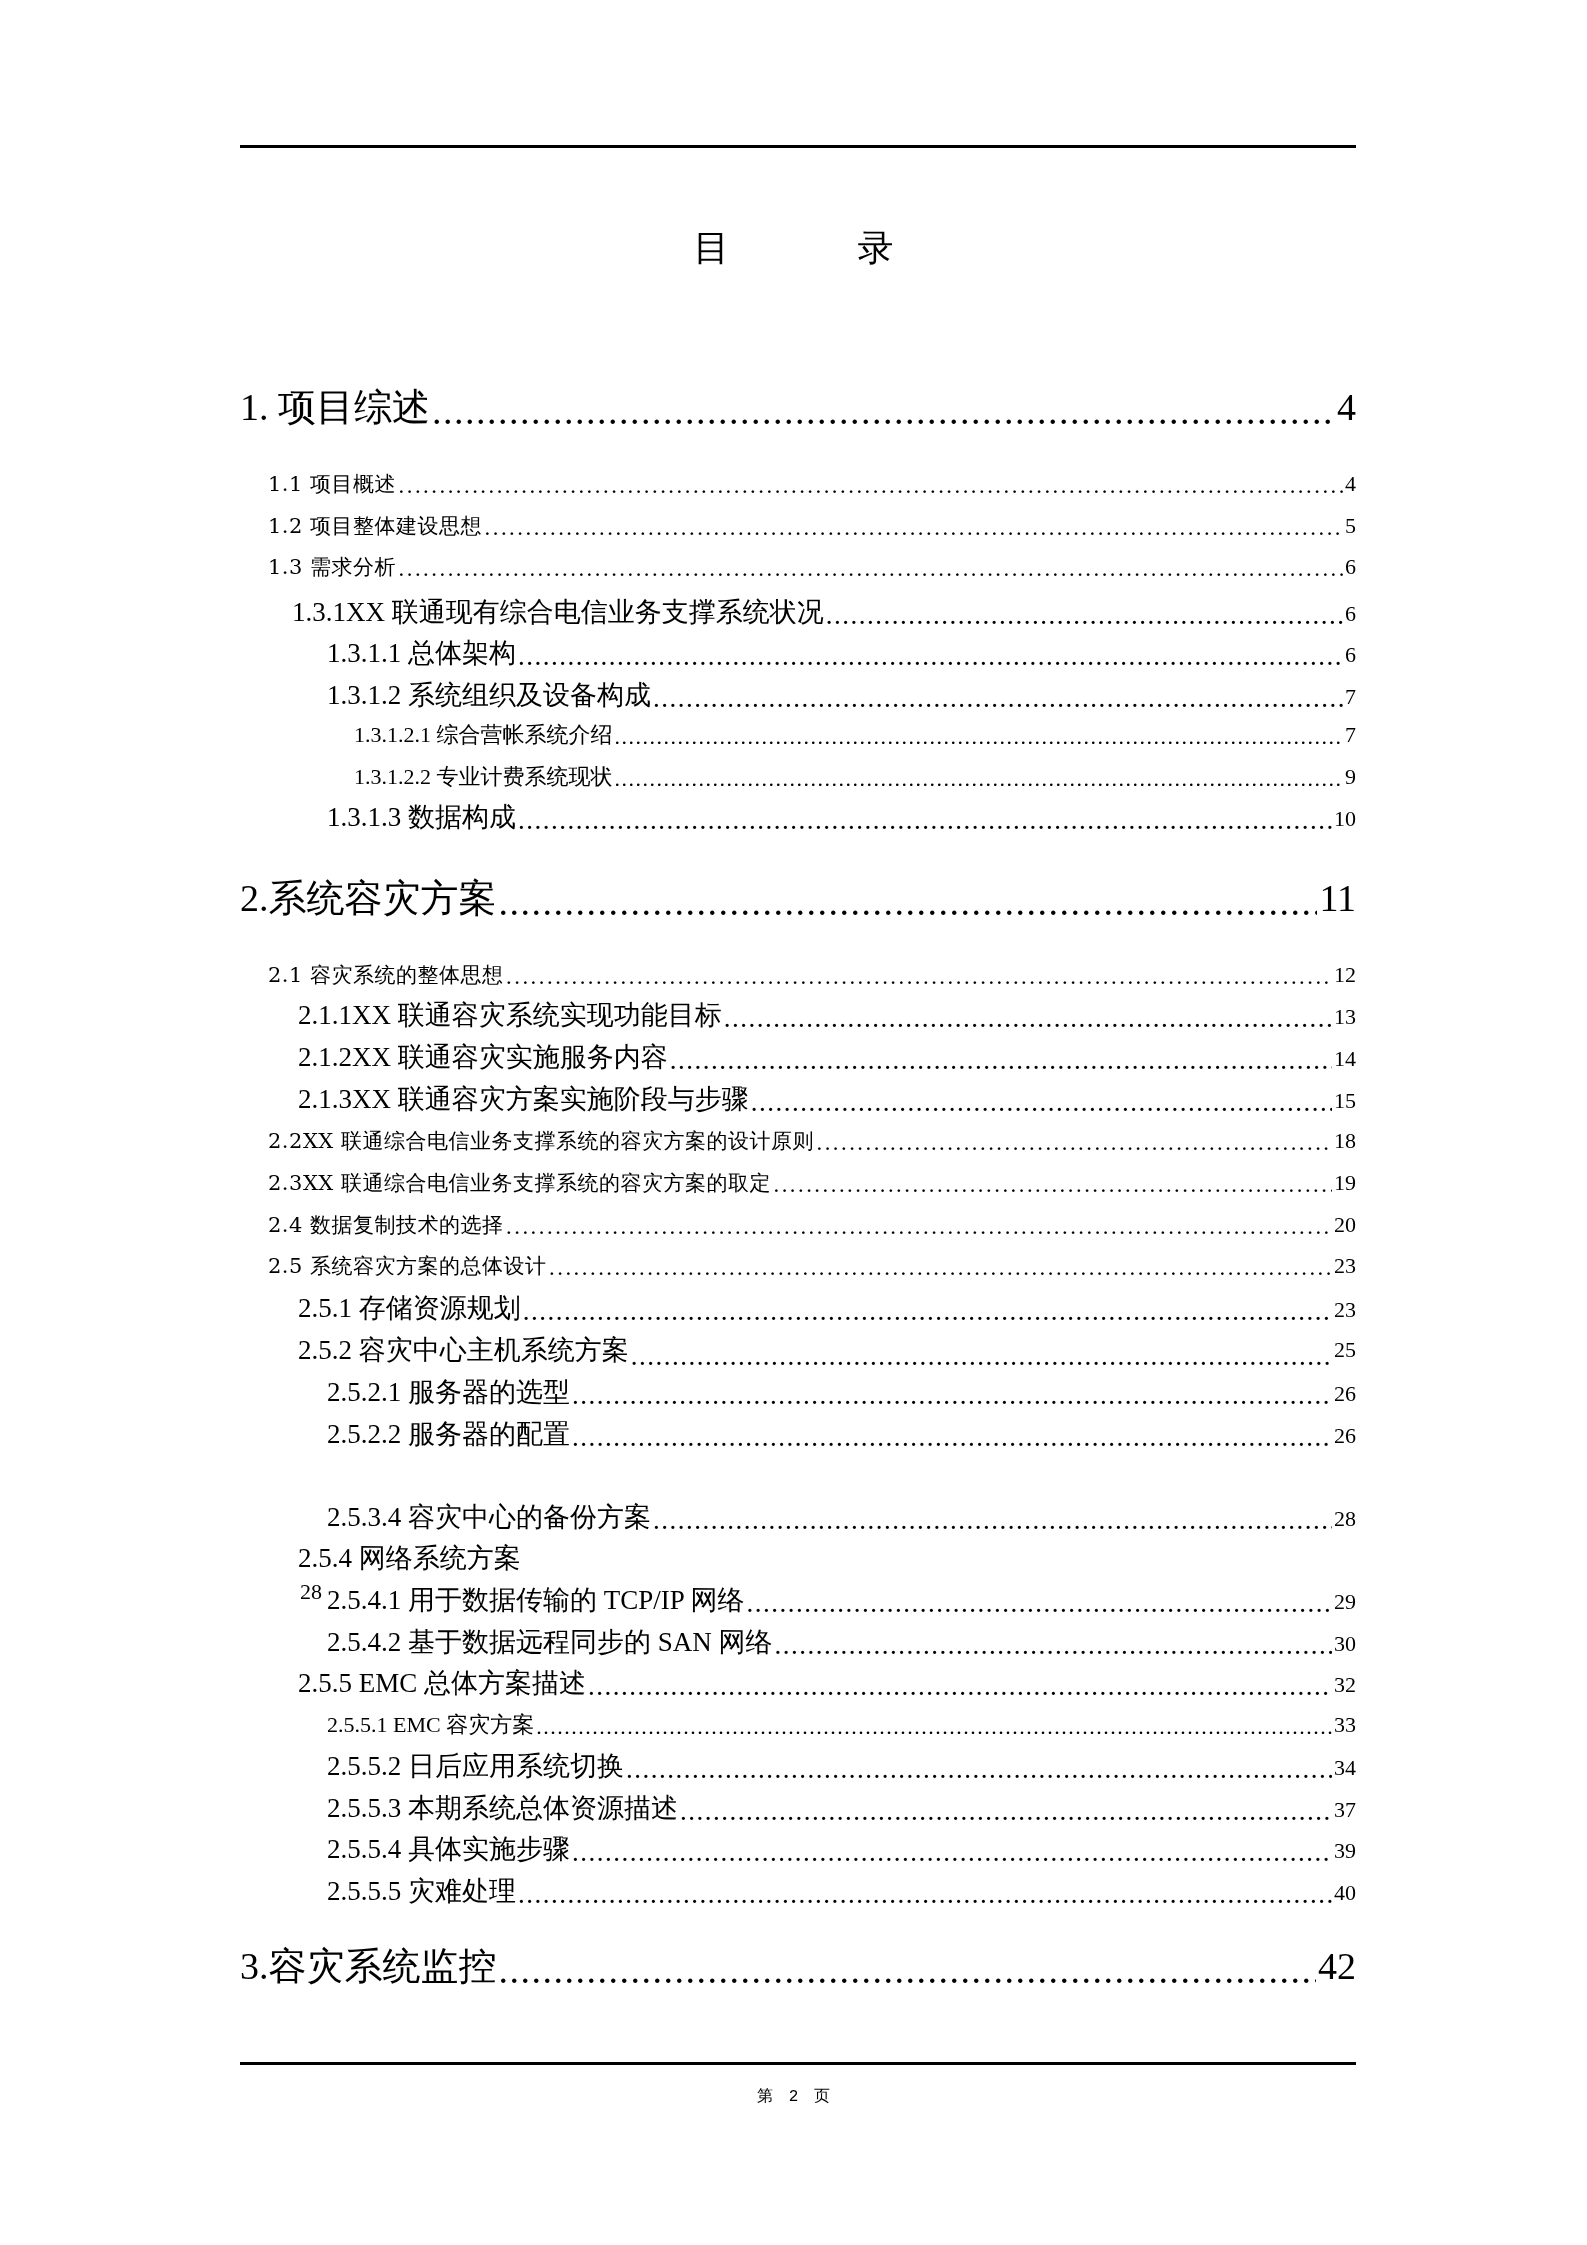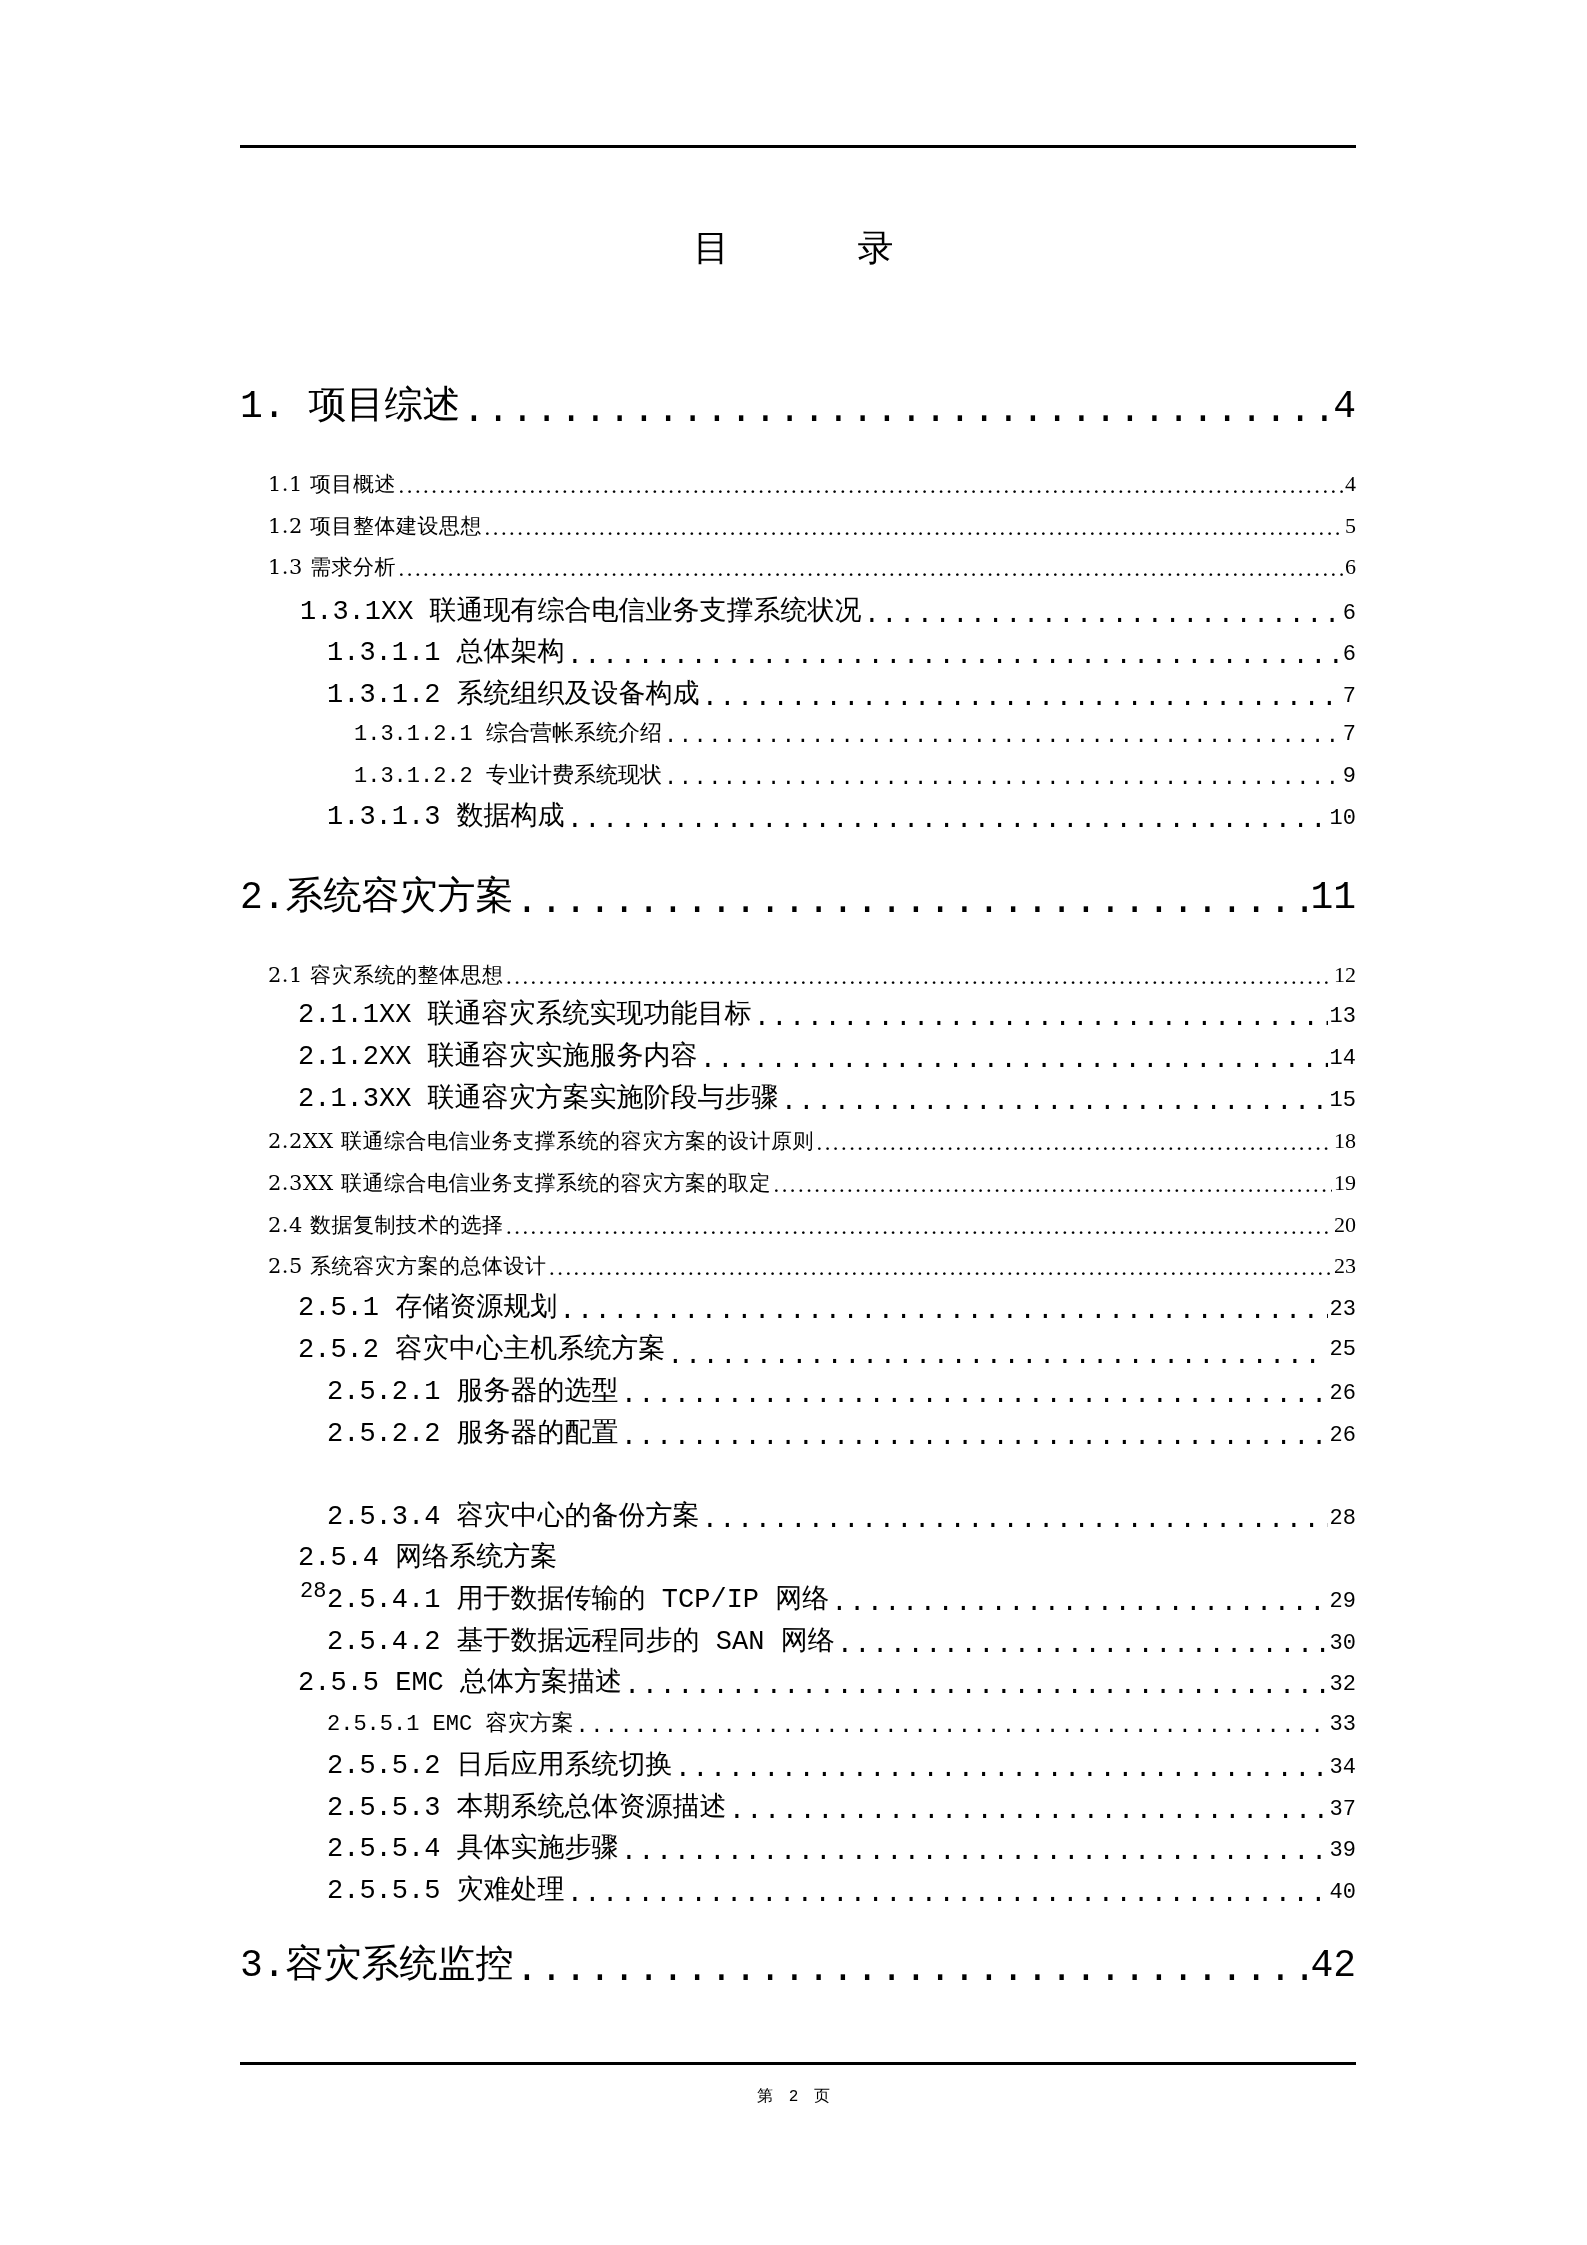--- a/index.html
+++ b/index.html
@@ -4,21 +4,21 @@
 <style>
   html, body { margin:0; padding:0; background:#ffffff; }
   body { width:1587px; height:2245px; position:relative; overflow:hidden; color:#000; }
   .rule { position:absolute; left:240px; width:1116px; height:3px; background:#000; }
   #title { position:absolute; top:226px; left:0; width:1587px; text-align:center;
            font-family:"DejaVu Serif", serif; font-size:36px; line-height:44px; }
   #title .ch { display:inline-block; }
   #title .gap { display:inline-block; width:128px; }
   #toc { position:absolute; left:0; top:0; width:1587px; height:2245px; }
   .row { position:absolute; right:231px; display:flex; align-items:baseline;
-         font-family:Liberation Mono, monospace; color:#000; white-space:nowrap; }
+         font-family:Liberation Serif, serif; color:#000; white-space:nowrap; }
   .row .lbl { flex:0 0 auto; padding-right:2px; }
   .row .dots { flex:1 1 auto; overflow:hidden; height:1em; position:relative; top:0.1em; }
   .row .dots::before { content:"........................................................................................................................................................................................................................................................................................................................................................................................................................................................................";
            letter-spacing:1.5px; }
   .row .pg { flex:0 0 auto; padding-left:2px; }
   .lvl-h  { font-size:38px; height:46px; line-height:46px; }
   .lvl-s  { font-size:21px; height:28px; line-height:28px; font-family:"DejaVu Serif", serif; }
   .lvl-s .lbl { font-family:"DejaVu Serif", serif; letter-spacing:0.5px; }
   .lvl-s .pg { font-family:"Liberation Serif", serif; font-size:22px; }
   .lvl-m  { font-size:27px; height:34px; line-height:34px; }
@@ -50,21 +50,21 @@
     <div class="row lvl-s" style="left: 268px; top: 512px;">
       <span class="lbl">1.2 项目整体建设思想</span>
       <span class="dots"></span>
       <span class="pg">5</span>
     </div>
     <div class="row lvl-s" style="left: 268px; top: 553px;">
       <span class="lbl">1.3 需求分析</span>
       <span class="dots"></span>
       <span class="pg">6</span>
     </div>
-    <div class="row lvl-m" style="left: 300px; top: 595px; text-align: right;">
+    <div class="row lvl-m" style="left: 292px; top: 595px; text-align: right;">
       <span class="lbl">1.3.1XX 联通现有综合电信业务支撑系统状况</span>
       <span class="dots"></span>
       <span class="pg">6</span>
     </div>
     <div class="row lvl-m" style="left: 327px; top: 636px;">
       <span class="lbl">1.3.1.1 总体架构</span>
       <span class="dots"></span>
       <span class="pg">6</span>
     </div>
     <div class="row lvl-m" style="left: 327px; top: 678px;">

